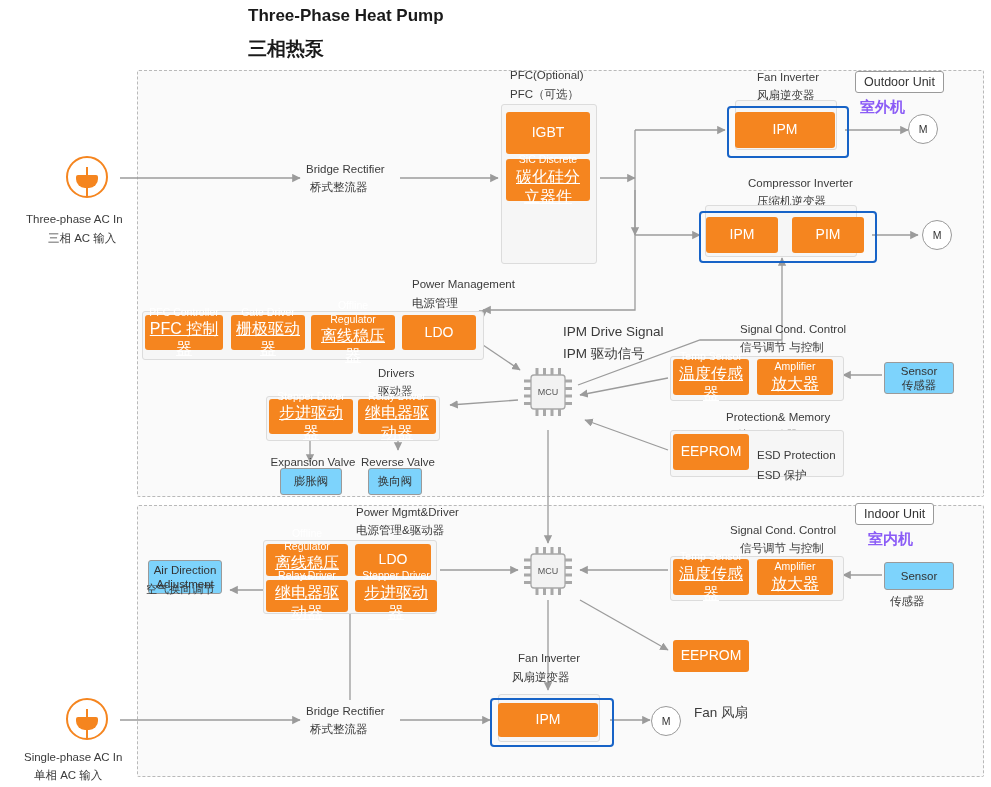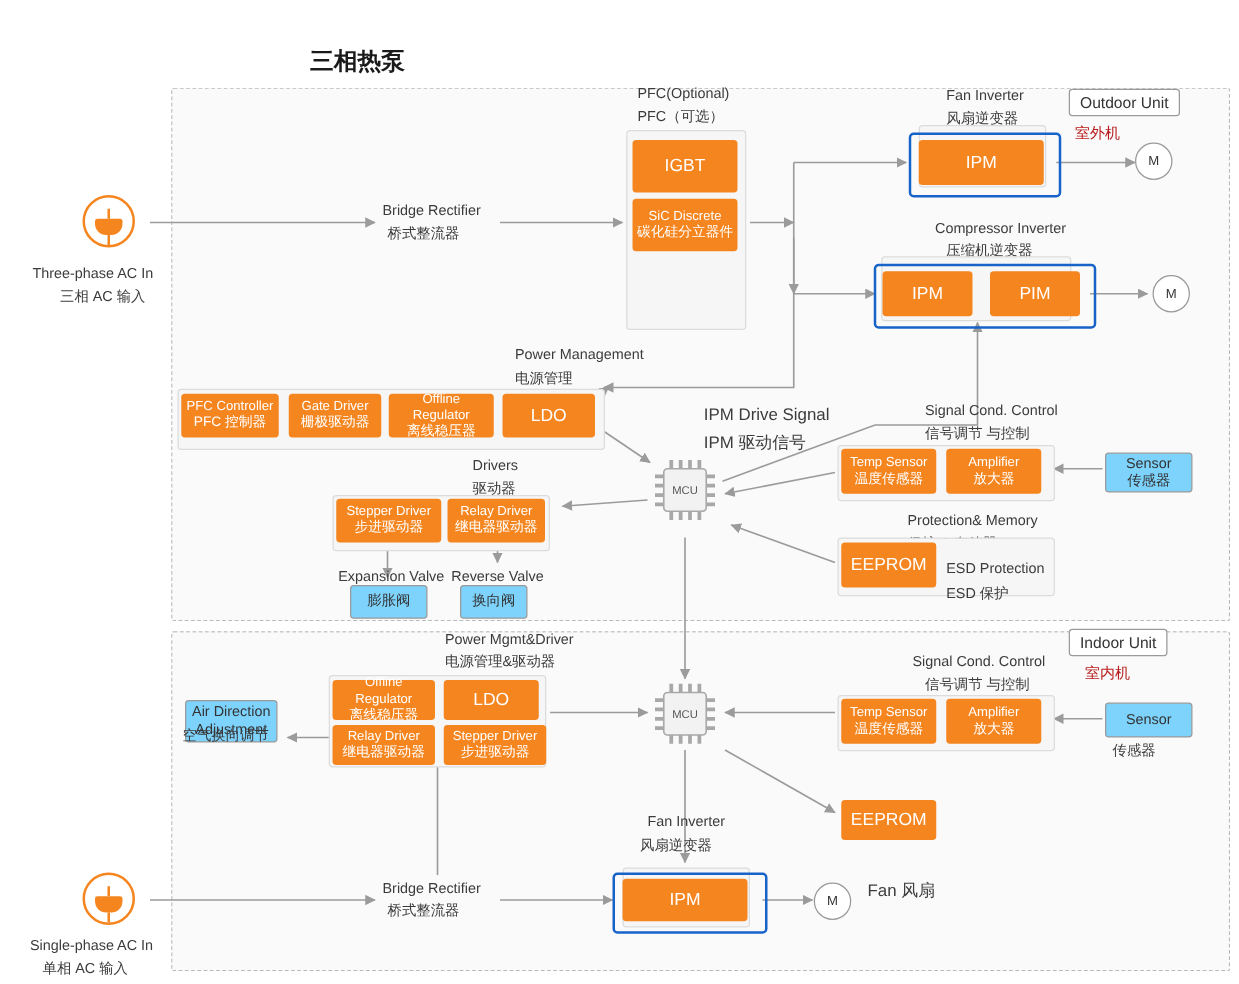--- a/index.html
+++ b/index.html
@@ -35,41 +35,41 @@
     border:1px solid #9a9a9a;
     background:#ffffff;
     border-radius:3px;
     font-size:12.5px;
     color:#333;
     padding:3px 8px;
     white-space:nowrap;
   }
   .unit-cn {
     position:absolute;
-    font-size:12px; color:#b91c1c; white-space:nowrap;
+    font-size:15px; color:#8b5cf6; white-space:nowrap;font-weight:bold;
   }
 
   
   .ob {
     position:absolute;
     background:#f5851f;
     color:#ffffff;
     border-radius:3px;
     display:flex;
     flex-direction:column;
     align-items:center;
     justify-content:center;
     font-size:11px;
     line-height:1.25;
     text-align:center;
     box-sizing:border-box;
     padding:2px 3px;
   }
   .ob .en { font-size:10.5px; }
-  .ob .cn { font-size:11px; }
+  .ob .cn { font-size:16px;text-decoration:underline; }
   .ob.big { font-size:14px; font-weight:normal; }
   .ob.big .en { font-size:14px; }
 
   
   .group {
     position:absolute;
     border:1px solid #dcdcdc;
     background:#f6f6f6;
     border-radius:3px;
   }
@@ -128,20 +128,21 @@
     position:absolute; left:0; top:0; width:58px; height:58px;
     display:flex; align-items:center; justify-content:center;
     font-size:9px; color:#555;
   }
 </style>
 </head>
 <body>
 
 <div class="canvas">
 
+  <div class="title-en">Three-Phase Heat Pump</div>
   <div class="title-cn">三相热泵</div>
 
   <div class="panel" style="left:137px; top:70px; width:845px; height:425px;"></div>
   <div class="panel" style="left:137px; top:505px; width:845px; height:270px;"></div>
 
   <div class="panel-label" style="left:855px; top:71px;">
     <span>Outdoor Unit</span>
   </div>
   <div class="unit-cn" style="left:860px; top:98px;">室外机</div>
 

